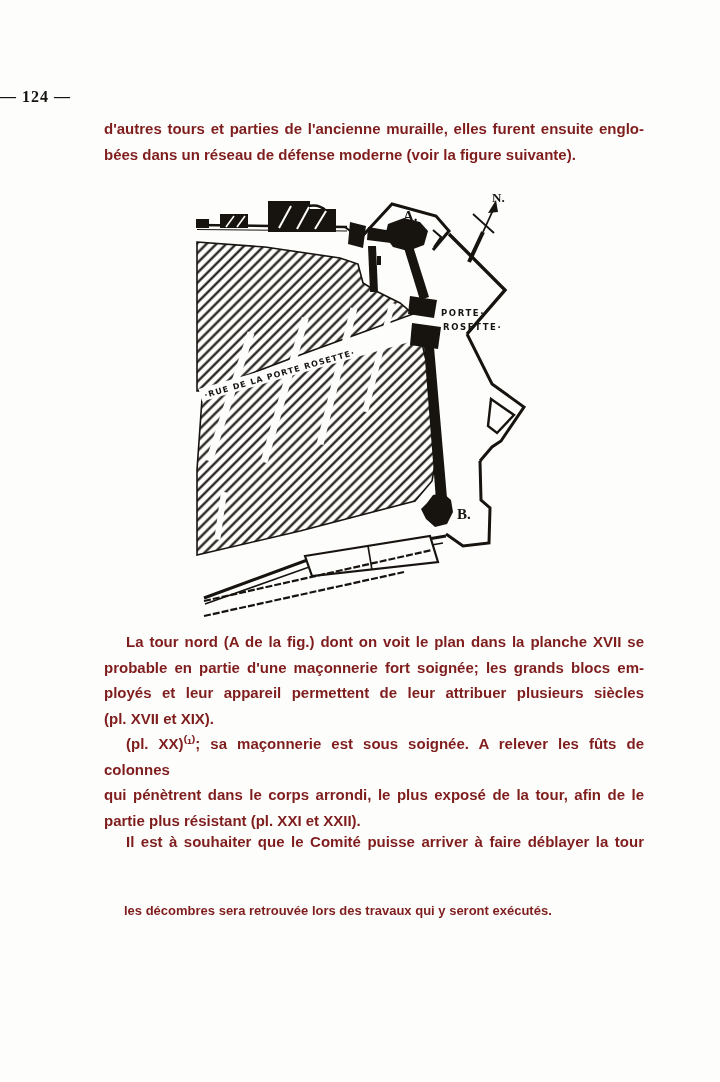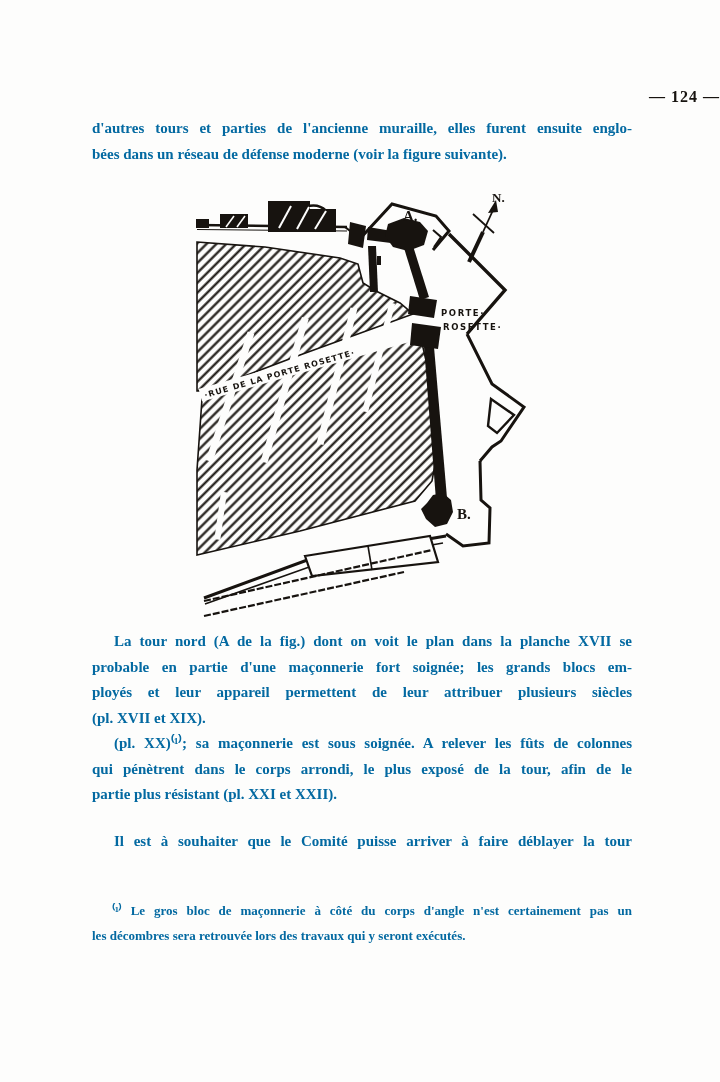--- a/index.html
+++ b/index.html
@@ -10,32 +10,32 @@
     position:relative;
     overflow:hidden;
   }
   .page{
     position:absolute;inset:0;
     background:#fdfdfc;
     color:#17130f;
   }
   .pagenum{
     position:absolute;top:88px;left:0;width:720px;
-    text-align:right;
+    text-align:left;
     font-size:16px;font-weight:bold;
     letter-spacing:1px;
     font-family:"Liberation Serif", serif;
   }
   .textblock{
-    position:absolute;left:92px;width:540px;
-    font-family:Liberation Serif, serif;
+    position:absolute;left:104px;width:540px;
+    font-family:Liberation Sans, sans-serif;
     font-weight:bold;
     font-size:15px;
     line-height:25.5px;
-    color:#0369a1;
+    color:#7f1d1d;
   }
   .tline{ text-align:justify; text-align-last:justify; white-space:normal; }
   .tline.last{ text-align-last:left; }
   .para.indent .tline:first-child{ text-indent:22px; }
   #para1{ top:116px; }
   #para2{ top:629px; }
   #para3{ top:731px; }
   #para4{ top:829px; }
   #footnote{
     top:899px;
@@ -181,17 +181,16 @@
   <div id="para3" class="textblock para indent">
       <div class="tline">(pl. XX)⁽¹⁾; sa maçonnerie est sous soignée. A relever les fûts de colonnes</div>
       <div class="tline">qui pénètrent dans le corps arrondi, le plus exposé de la tour, afin de le</div>
       <div class="tline last">partie plus résistant (pl. XXI et XXII).</div>
     </div>
   <div id="para4" class="textblock para indent">
       <div class="tline">Il est à souhaiter que le Comité puisse arriver à faire déblayer la tour</div>
     </div>
 
   <div id="footnote" class="textblock">
-      <div class="tline">⁽¹⁾ Le gros bloc de maçonnerie à côté du corps d'angle n'est certainement pas un</div>
       <div class="tline last">les décombres sera retrouvée lors des travaux qui y seront exécutés.</div>
     </div>
 
 </div>
 
 </body></html>

